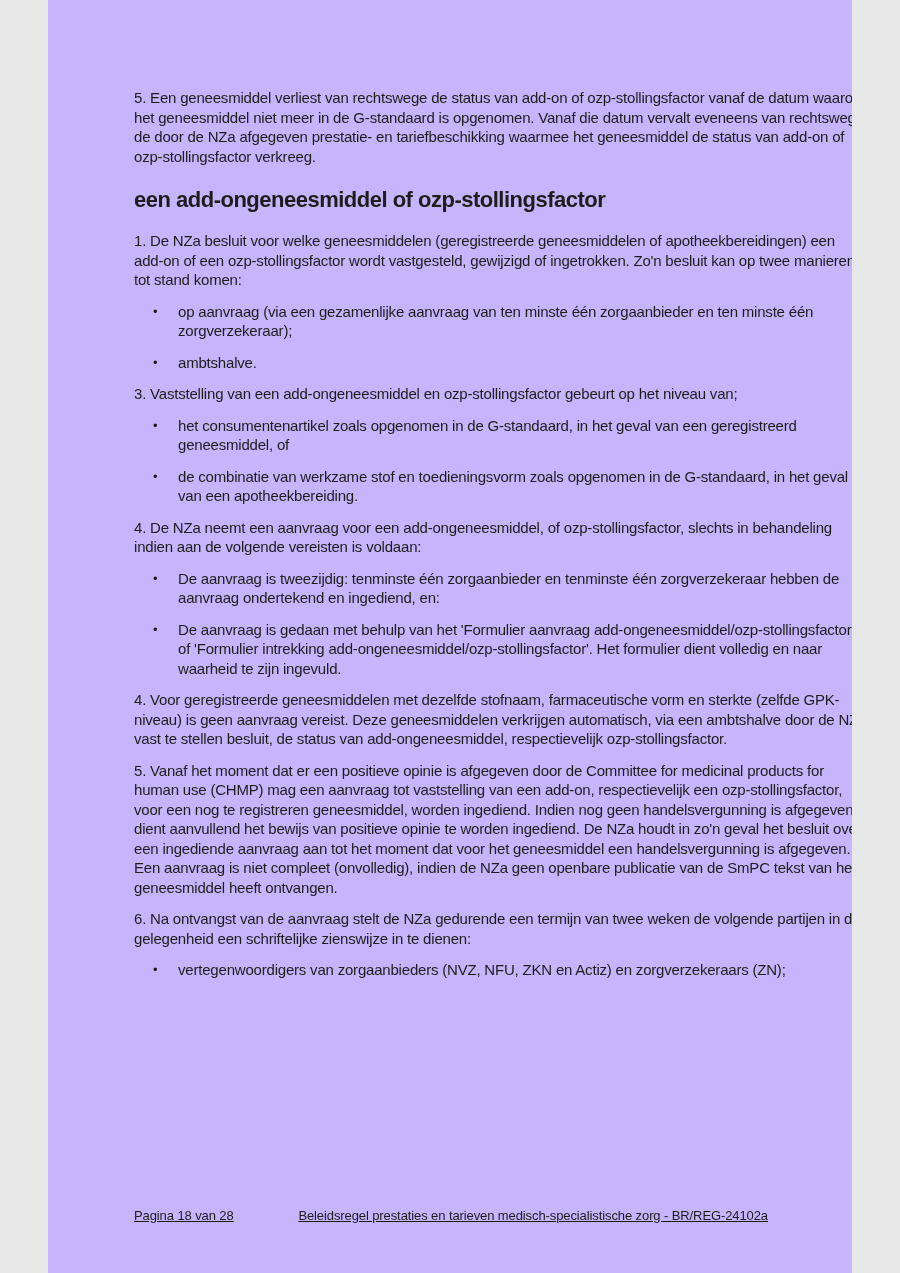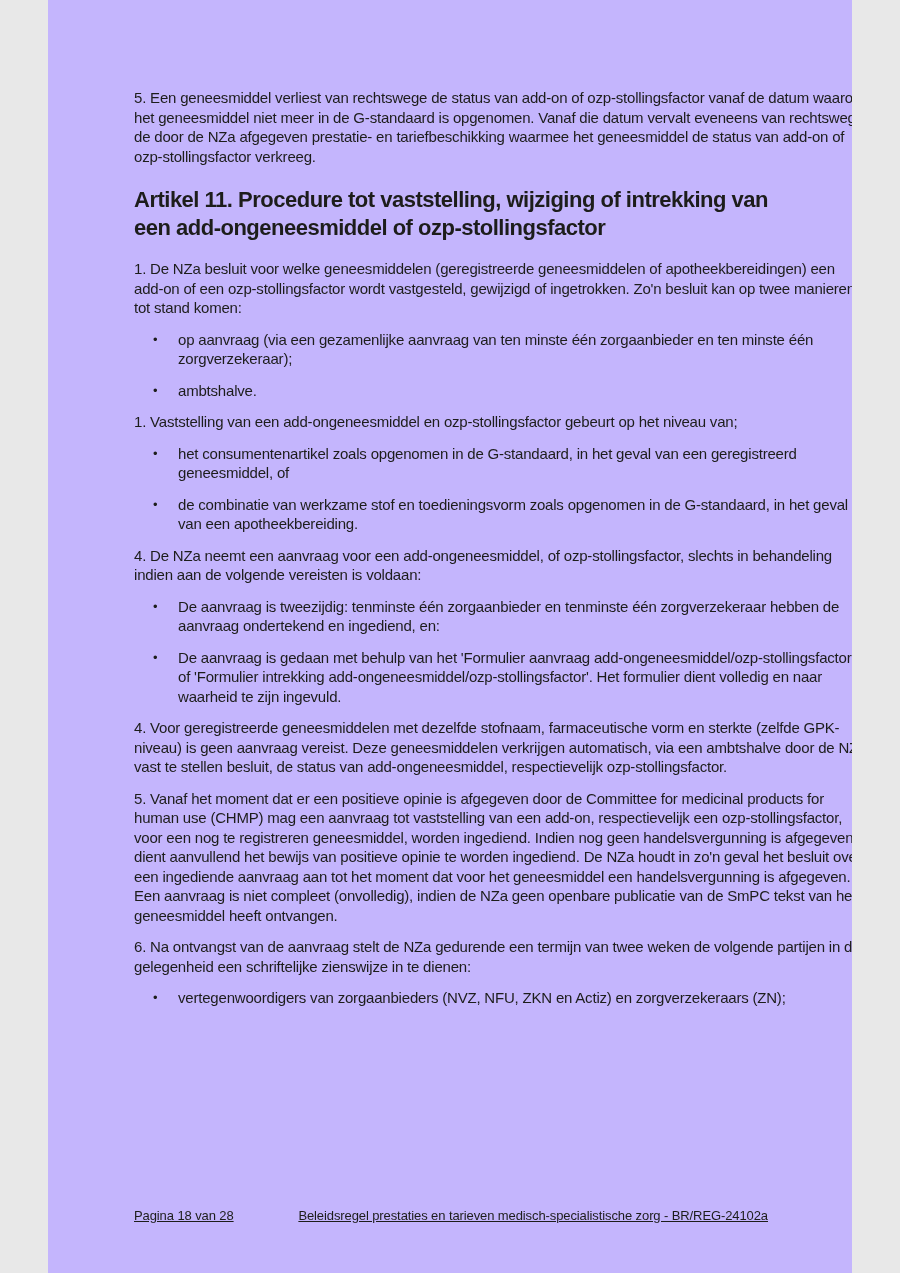--- a/index.html
+++ b/index.html
@@ -62,37 +62,36 @@
 </style>
 </head>
 <body>
 
 <div class="page">
   <div class="content">
 
     <p>5. Een geneesmiddel verliest van rechtswege de status van add-on of ozp-stollingsfactor vanaf de datum waarop het geneesmiddel niet meer in de G-standaard is opgenomen. Vanaf die datum vervalt eveneens van rechtswege de door de NZa afgegeven prestatie- en tariefbeschikking waarmee het geneesmiddel de status van add-on of ozp-stollingsfactor verkreeg.</p>
 
     <h1 class="heading">
-      <span>Artikel 11. Procedure tot vaststelling, wijziging of intrekking van</span>
       <span>een add-ongeneesmiddel of ozp-stollingsfactor</span>
     </h1>
 
     <p>1. De NZa besluit voor welke geneesmiddelen (geregistreerde geneesmiddelen of apotheekbereidingen) een add-on of een ozp-stollingsfactor wordt vastgesteld, gewijzigd of ingetrokken. Zo'n besluit kan op twee manieren tot stand komen:</p>
     <ul class="bullets">
       <li>
         <span class="dot">•</span>
         <span>op aanvraag (via een gezamenlijke aanvraag van ten minste één zorgaanbieder en ten minste één zorgverzekeraar);</span>
       </li>
       <li>
         <span class="dot">•</span>
         <span>ambtshalve.</span>
       </li>
     </ul>
 
-    <p class="sect">1. Vaststelling van een add-ongeneesmiddel en ozp-stollingsfactor gebeurt op het niveau van;</p>
+    <p class="sect">3. Vaststelling van een add-ongeneesmiddel en ozp-stollingsfactor gebeurt op het niveau van;</p>
     <ul class="bullets">
       <li>
         <span class="dot">•</span>
         <span>het consumentenartikel zoals opgenomen in de G-standaard, in het geval van een geregistreerd geneesmiddel, of</span>
       </li>
       <li>
         <span class="dot">•</span>
         <span>de combinatie van werkzame stof en toedieningsvorm zoals opgenomen in de G-standaard, in het geval van een apotheekbereiding.</span>
       </li>
     </ul>

